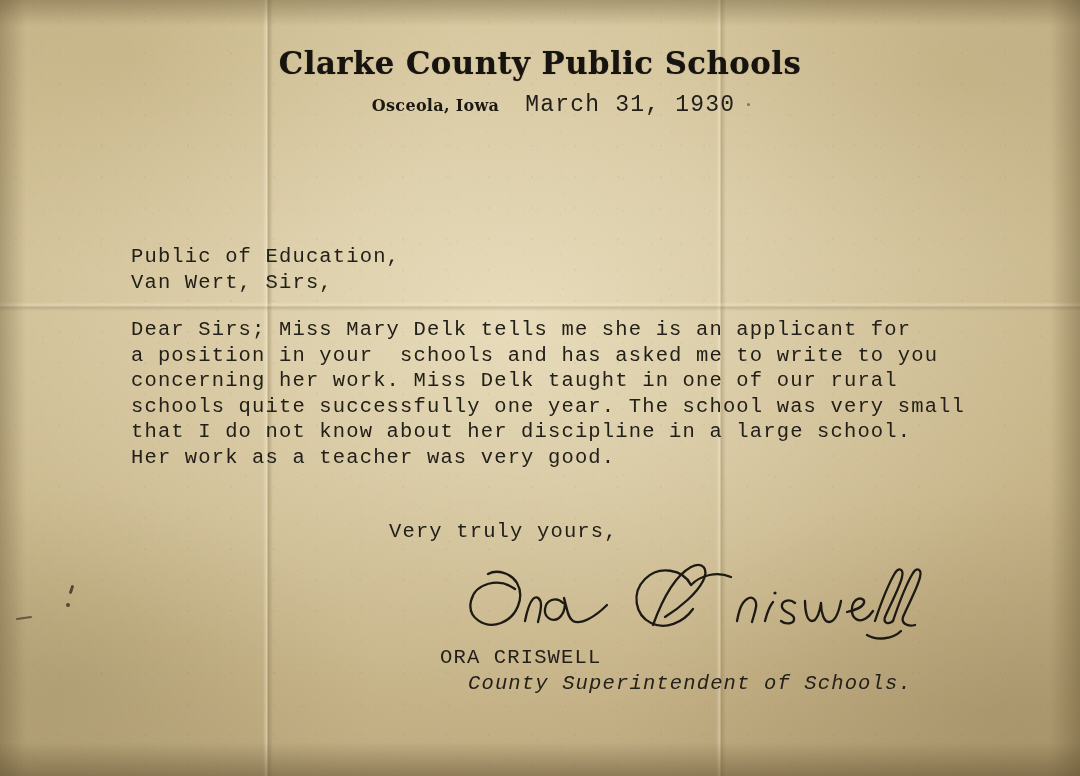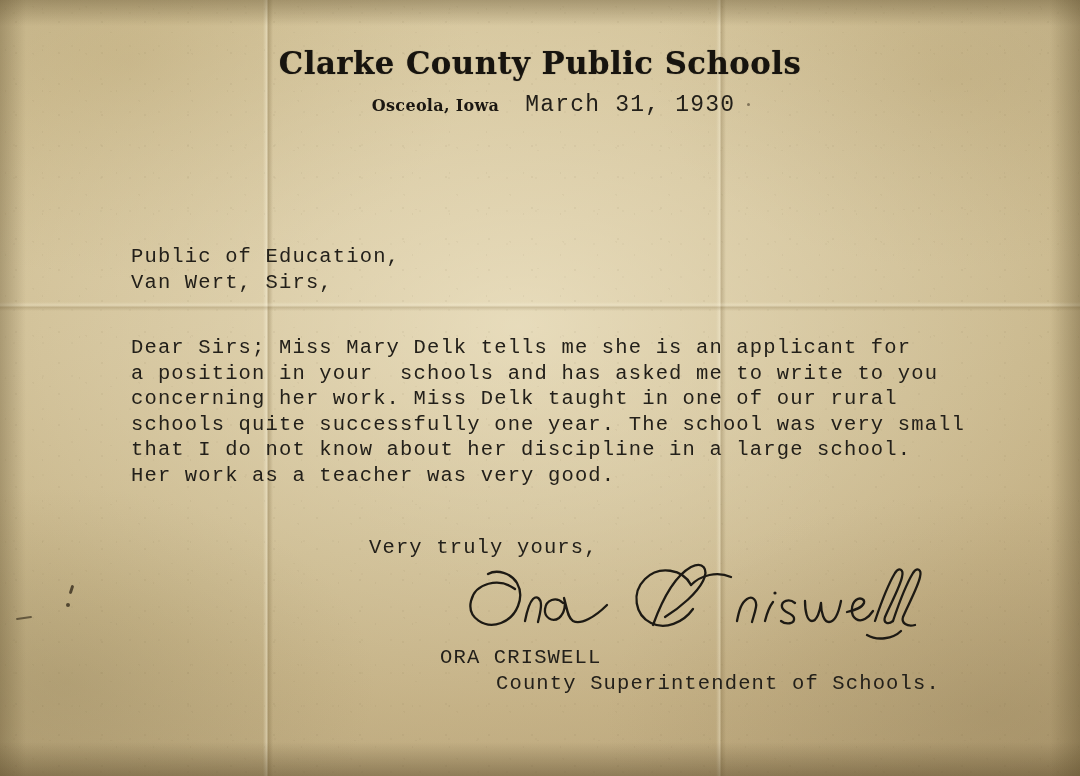--- a/index.html
+++ b/index.html
@@ -119,34 +119,33 @@
     white-space: pre;
   }
   #addressee {
     position: absolute;
     left: 131px;
     top: 244px;
   }
   #body {
     position: absolute;
     left: 131px;
-    top: 335px;
+    top: 317px;
   }
   #closing {
     position: absolute;
-    left: 369px;
+    left: 389px;
     top: 519px;
-    margin-top: 16px;
   }
   #signature-block {
     position: absolute;
     left: 440px;
     top: 645px;
   }
-  #signature-block .line2 { margin-left: 56px; }
+  #signature-block .line2 { margin-left: 28px; font-style: italic; }
 
   
   #signature {
     position: absolute;
     left: 455px;
     top: 555px;
     width: 480px;
     height: 90px;
   }
   #signature svg { display: block; }

